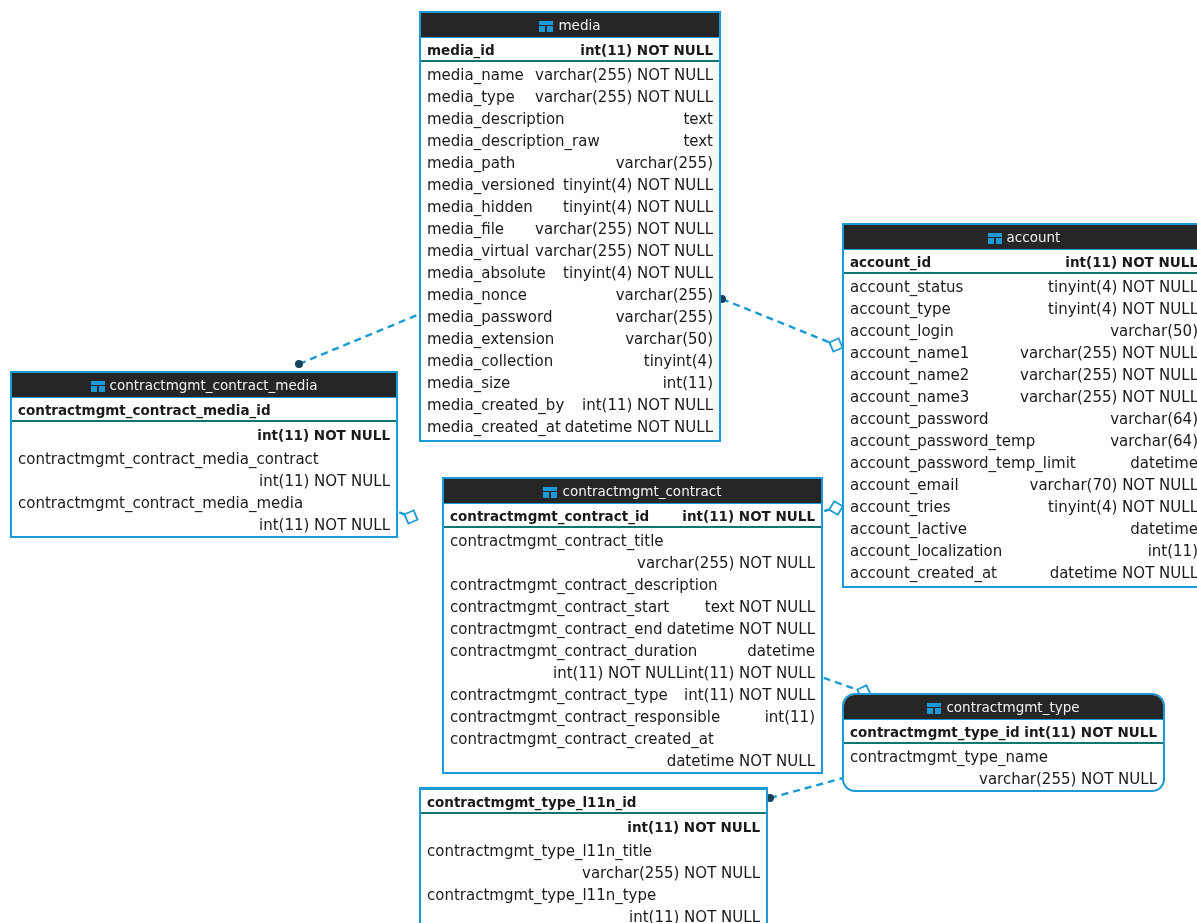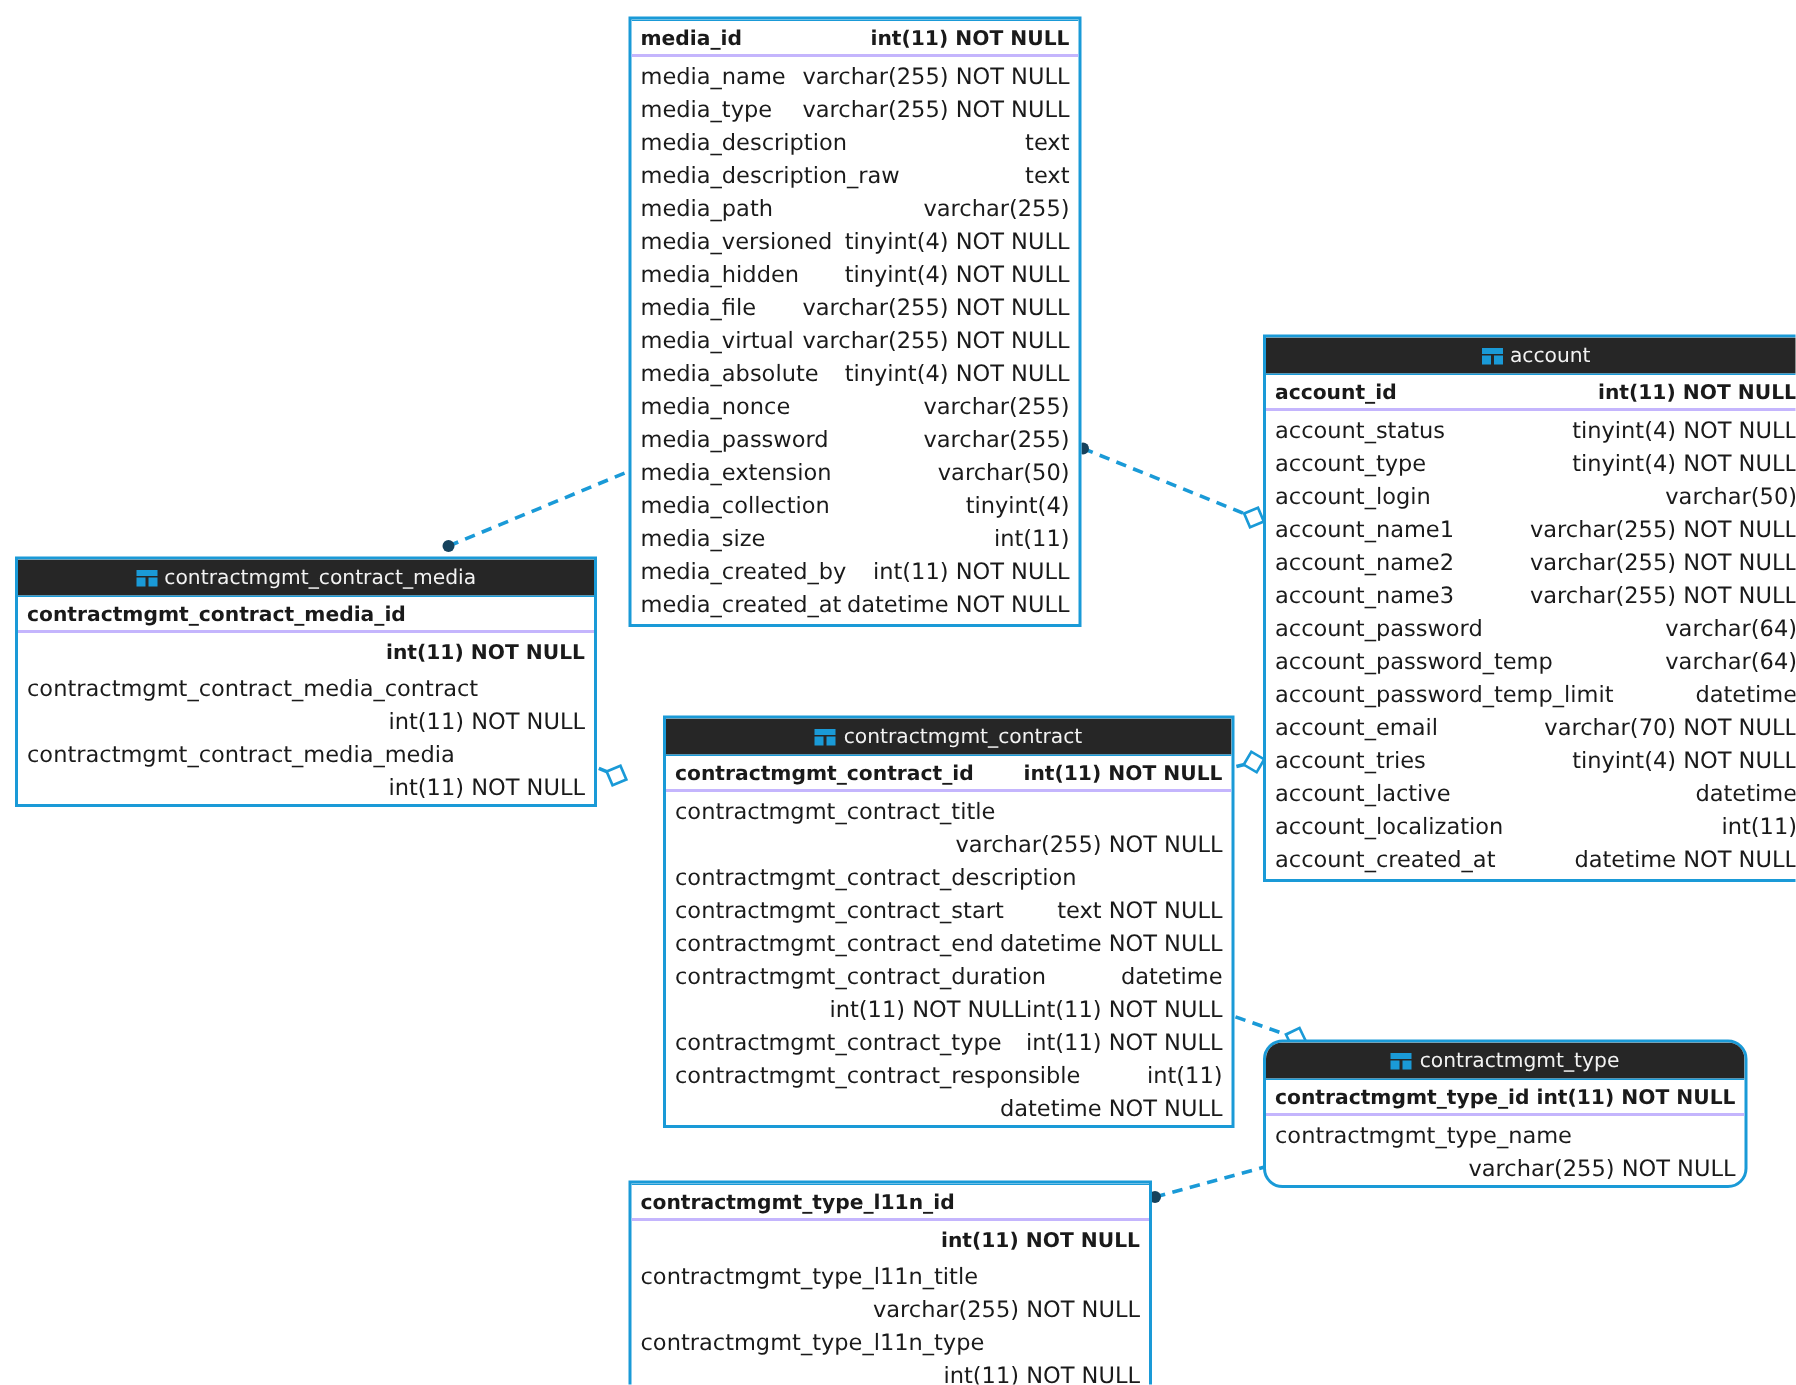--- a/index.html
+++ b/index.html
@@ -31,21 +31,21 @@
     white-space:nowrap;
     position:relative;
   }
   .tbl-header .tbl-icon{
     display:inline-block;
     vertical-align:-2px;
     margin-right:5px;
   }
   .pk-row{
     border-top:1px solid #1a9ad7;
-    border-bottom:2px solid #c4b5fd;
+    border-bottom:2px solid #0f766e;
     height:25px;
     line-height:25px;
     font-weight:bold;
     font-size:13.5px;
     color:#1a1a1a;
     position:relative;
     padding:0 6px;
     box-sizing:border-box;
     white-space:nowrap;
   }
@@ -100,20 +100,21 @@
         <circle cx="801" cy="670" r="4" fill="#16425c"></circle>
         <rect x="859" y="687" width="10" height="10" fill="#ffffff" stroke="#1a9ad7" stroke-width="1.8" transform="rotate(64.24952587268173 864 692)"></rect>
       </g>
       <g>
         <line x1="770" y1="798" x2="854" y2="775" stroke="#1a9ad7" stroke-width="2.4" stroke-dasharray="7,5"></line>
         <circle cx="770" cy="798" r="4" fill="#16425c"></circle>
         <rect x="849" y="770" width="10" height="10" fill="#ffffff" stroke="#1a9ad7" stroke-width="1.8" transform="rotate(29.687181639193696 854 775)"></rect>
       </g>
     </svg>
 <div class="table-box" style="left: 419px; top: 11px; width: 302px;">
+      <div class="tbl-header"><span class="tbl-icon"><span class="glyph"><i class="g-top"></i><i class="g-bl"></i><i class="g-br"></i></span></span><span>media</span></div>
       <div class="pk-row">
         <span class="col-name">media_id</span>
         <span class="col-type">int(11) NOT NULL</span>
       </div>
       <div class="rows-wrap">
         <div class="col-row">
           <span class="col-name">media_name</span>
           <span class="col-type">varchar(255) NOT NULL</span>
         </div>
         <div class="col-row">
@@ -296,20 +297,21 @@
         </div>
         <div class="col-row">
           <span class="col-name">contractmgmt_contract_type</span>
           <span class="col-type">int(11) NOT NULL</span>
         </div>
         <div class="col-row">
           <span class="col-name">contractmgmt_contract_responsible</span>
           <span class="col-type">int(11)</span>
         </div>
         <div class="col-row">
+          <span class="col-name">contractmgmt_contract_created_at</span>
           <span class="col-type">datetime NOT NULL</span>
         </div>
       </div>
     </div>
     <div class="table-box" style="left: 842px; top: 693px; width: 323px; border-radius: 13px;">
       <div class="tbl-header"><span class="tbl-icon"><span class="glyph"><i class="g-top"></i><i class="g-bl"></i><i class="g-br"></i></span></span><span>contractmgmt_type</span></div>
       <div class="pk-row">
         <span class="col-name">contractmgmt_type_id</span>
         <span class="col-type">int(11) NOT NULL</span>
       </div>

